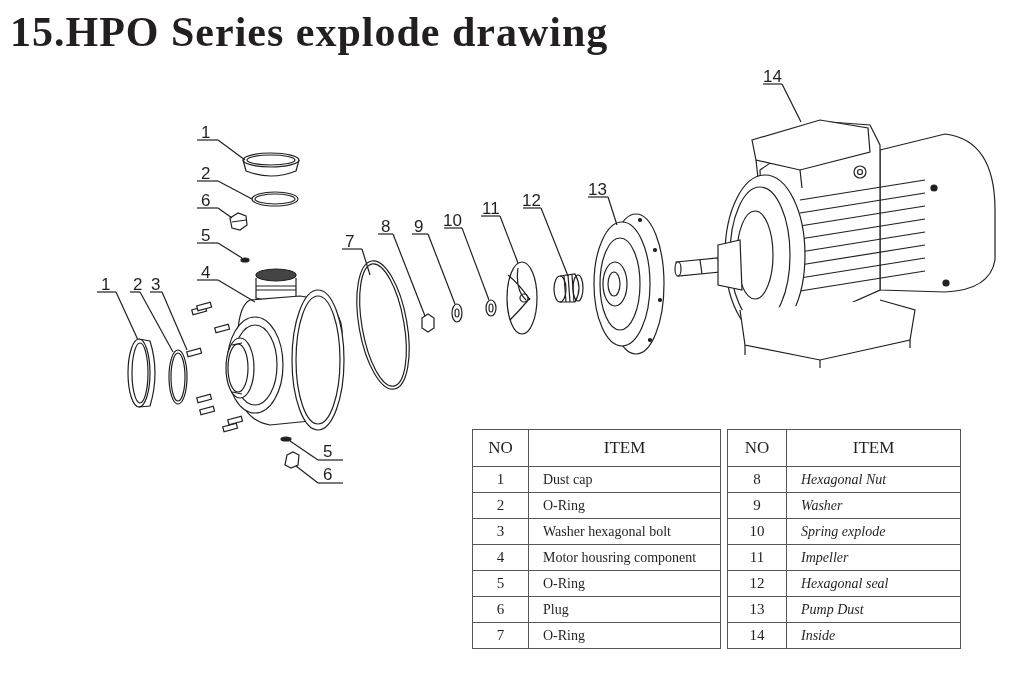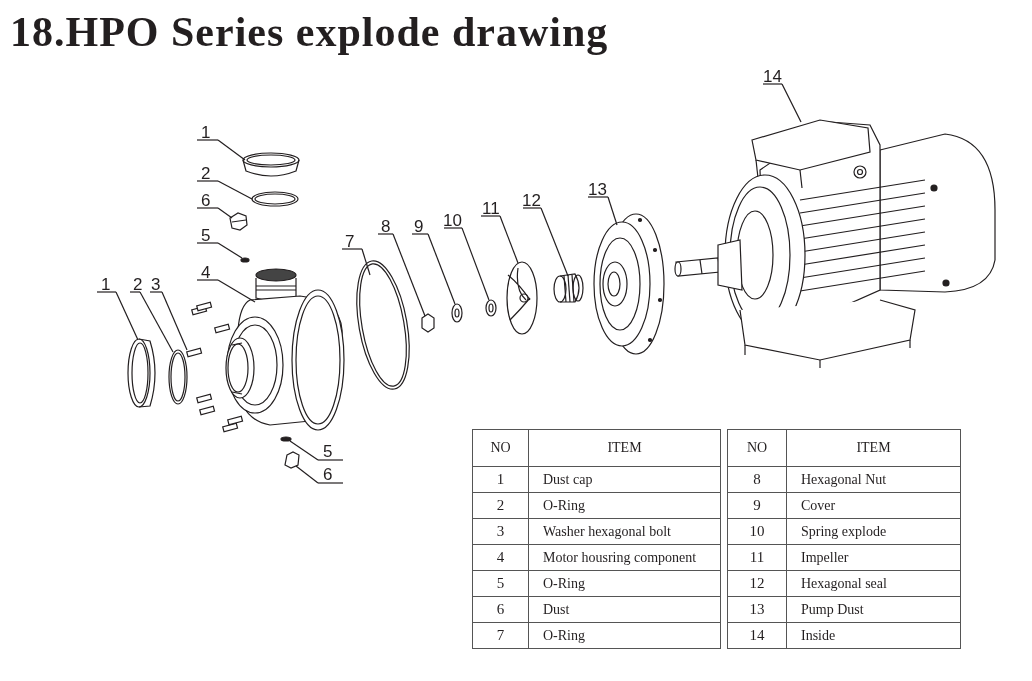--- a/index.html
+++ b/index.html
@@ -2,34 +2,34 @@
 <html><head>
 <meta charset="utf-8">
 <style>
   html,body{margin:0;padding:0;background:#fff;}
   body{width:1032px;height:681px;position:relative;overflow:hidden;font-family:"Liberation Serif",serif;color:#231f20;}
   .title{position:absolute;left:10px;top:2px;font-family:"Liberation Serif",serif;font-weight:bold;font-size:42px;letter-spacing:1px;color:#231f20;line-height:60px;}
   svg.drawing{position:absolute;left:0;top:0;}
   .callout{font-family:"Liberation Sans",sans-serif;font-size:17px;fill:#231f20;}
   table.parts{position:absolute;border-collapse:collapse;font-family:"Liberation Serif",serif;font-size:14px;color:#231f20;}
   table.parts td, table.parts th{border:1px solid #555;height:25px;padding:0;}
-  table.parts th{font-weight:normal;font-size:14px;height:36px;}
+  table.parts th{font-weight:normal;font-size:17px;height:36px;}
   table.parts td.no{text-align:center;width:55px;font-size:15px;}
   table.parts th.no{width:55px;}
   table.parts td.item{text-align:left;padding-left:14px;}
   #table-left{left:472px;top:429px;}
   #table-left td.item{width:177px;margin-left:20px;}
   #table-right{left:727px;top:429px;}
-  #table-right td.item{width:159px;}
+  #table-right td.item{width:159px;font-style:italic;}
   #table-right td.no,#table-right th.no{width:58px;}
 </style>
 </head>
 <body>
 
-<div class="title">18.HPO Series explode drawing</div>
+<div class="title">15.HPO Series explode drawing</div>
 
 <svg class="drawing" width="1032" height="681" viewBox="0 0 1032 681" xmlns="http://www.w3.org/2000/svg">
   <g stroke="#231f20" fill="none" stroke-width="1.2">
 
     <g>
       <ellipse cx="271" cy="160" rx="28" ry="7"></ellipse>
       <ellipse cx="271" cy="160" rx="24" ry="5"></ellipse>
       <path d="M243 160 L246 171 Q271 181 296 171 L299 160"></path>
     </g>
     <line x1="197" y1="140" x2="218" y2="140"></line>
@@ -241,42 +241,42 @@
   <tr>
         <td class="no">4</td>
         <td class="item">Motor housring component</td>
       </tr>
   <tr>
         <td class="no">5</td>
         <td class="item">O-Ring</td>
       </tr>
   <tr>
         <td class="no">6</td>
-        <td class="item">Dust</td>
+        <td class="item">Plug</td>
       </tr>
   <tr>
         <td class="no">7</td>
         <td class="item">O-Ring</td>
       </tr>
 </tbody>
   </table>
 
 <table class="parts" id="table-right">
   <tbody>
       <tr>
     <th class="no">NO</th>
     <th>ITEM</th>
   </tr>
   <tr>
         <td class="no">8</td>
         <td class="item">Hexagonal Nut</td>
       </tr>
   <tr>
         <td class="no">9</td>
-        <td class="item">Cover</td>
+        <td class="item">Washer</td>
       </tr>
   <tr>
         <td class="no">10</td>
         <td class="item">Spring explode</td>
       </tr>
   <tr>
         <td class="no">11</td>
         <td class="item">Impeller</td>
       </tr>
   <tr>

